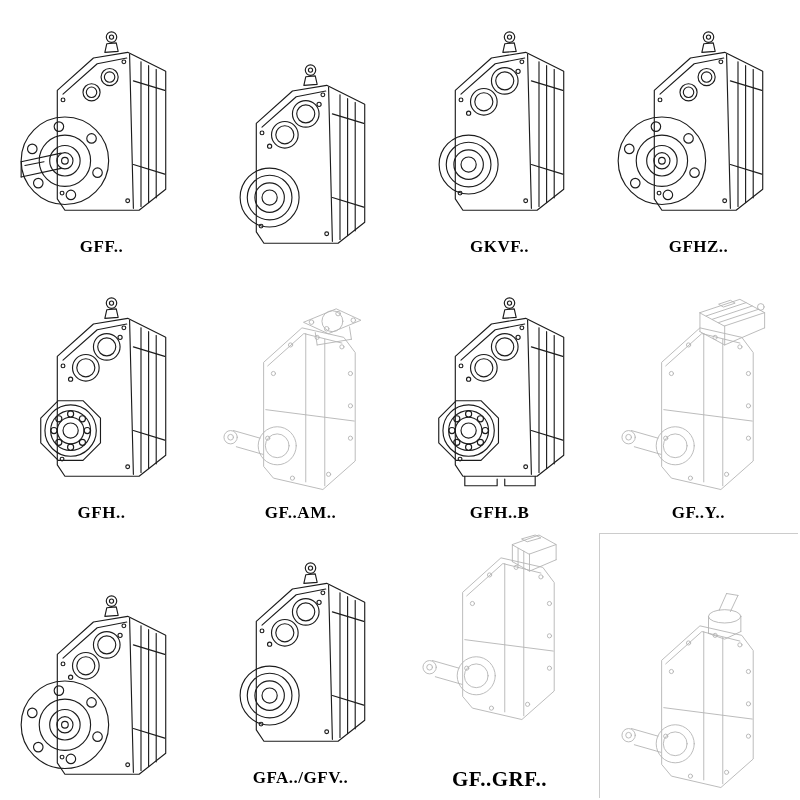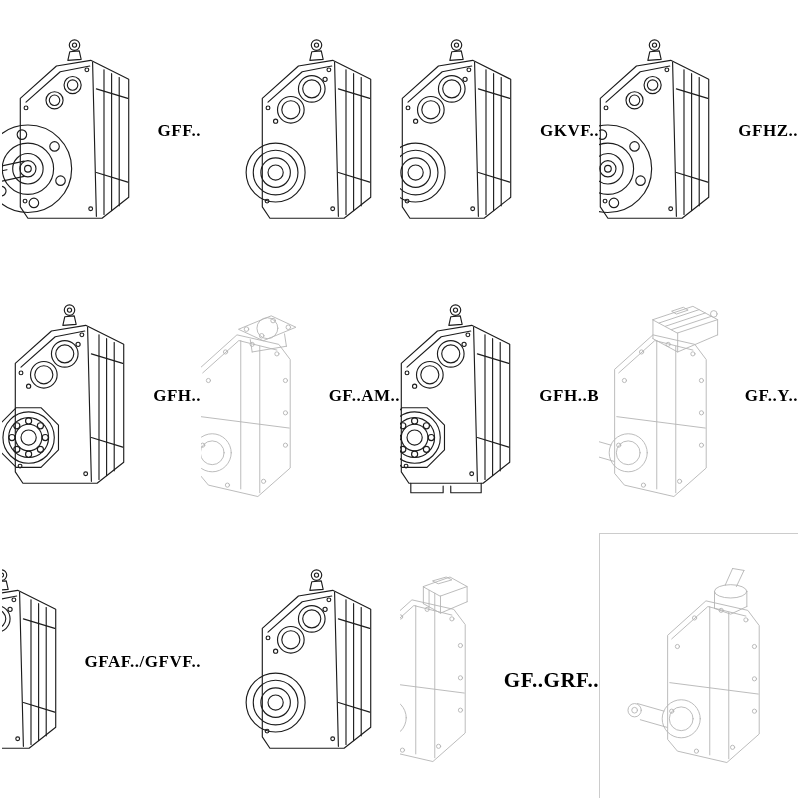--- a/index.html
+++ b/index.html
@@ -8,21 +8,21 @@
     display:grid;
     grid-template-columns:repeat(4,1fr);
     grid-template-rows:repeat(3,1fr);
     width:800px;height:800px;
     box-sizing:border-box;
     padding:2px;
   }
   .cell{
     margin:0;
     display:flex;
-    flex-direction:row;
+    flex-direction:column;
     align-items:center;
     justify-content:flex-end;
     overflow:hidden;
   }
   .cell svg{
     width:186px;
     height:214px;
     flex:0 0 auto;
     display:block;
   }
@@ -388,21 +388,20 @@
           <circle cx="56" cy="148" r="8.5"></circle>
           <circle cx="56" cy="148" r="3.5"></circle>
           <circle cx="90.3" cy="160.5" r="5"></circle>
           <circle cx="62.3" cy="183.9" r="5"></circle>
           <circle cx="28.0" cy="171.5" r="5"></circle>
           <circle cx="21.7" cy="135.5" r="5"></circle>
           <circle cx="49.7" cy="112.1" r="5"></circle>
           <circle cx="84.0" cy="124.5" r="5"></circle>
         </g>
       </svg>
-    <figcaption class="label">GFAF../GFVF..</figcaption>
   </figure>
 
   <figure class="cell">
     <svg viewBox="0 0 190 225" aria-hidden="true" style="color: rgb(28, 28, 28);">
         <g class="gfx" stroke-width="1.2">
           <polygon points="48,74 86,40 122,34 162,54 162,178 134,200 56,200 48,188"></polygon>
           <polyline points="54,78 90,46 121,40"></polyline>
           <polygon points="98,34 112,33 110,24 100,25"></polygon>
           <circle cx="105" cy="18" r="5.5"></circle>
           <circle cx="105" cy="18" r="2.2"></circle>
@@ -421,20 +420,21 @@
           <circle cx="100" cy="64" r="14"></circle>
           <circle cx="100" cy="64" r="9.5"></circle>
           <circle cx="62" cy="98" r="2.2"></circle>
           <circle cx="114" cy="54" r="2.2"></circle>
           <circle cx="62" cy="152" r="31"></circle>
           <circle cx="62" cy="152" r="23.5"></circle>
           <circle cx="62" cy="152" r="15.5"></circle>
           <circle cx="62" cy="152" r="8"></circle>
         </g>
       </svg>
+    <figcaption class="label">GFA../GFV..</figcaption>
   </figure>
 
   <figure class="cell">
     <svg viewBox="0 0 190 225" aria-hidden="true" style="color: rgb(181, 181, 181);">
         <g class="gfx" stroke-width="0.95">
           <polygon points="56,80 96,44 140,54 152,70 152,184 118,214 66,202 56,190"></polygon>
           <polyline points="60,84 98,50 138,60"></polyline>
           <line x1="100" y1="50" x2="100" y2="206"></line>
           <line x1="120" y1="56" x2="120" y2="210"></line>
           <line x1="58" y1="130" x2="151" y2="142"></line>

